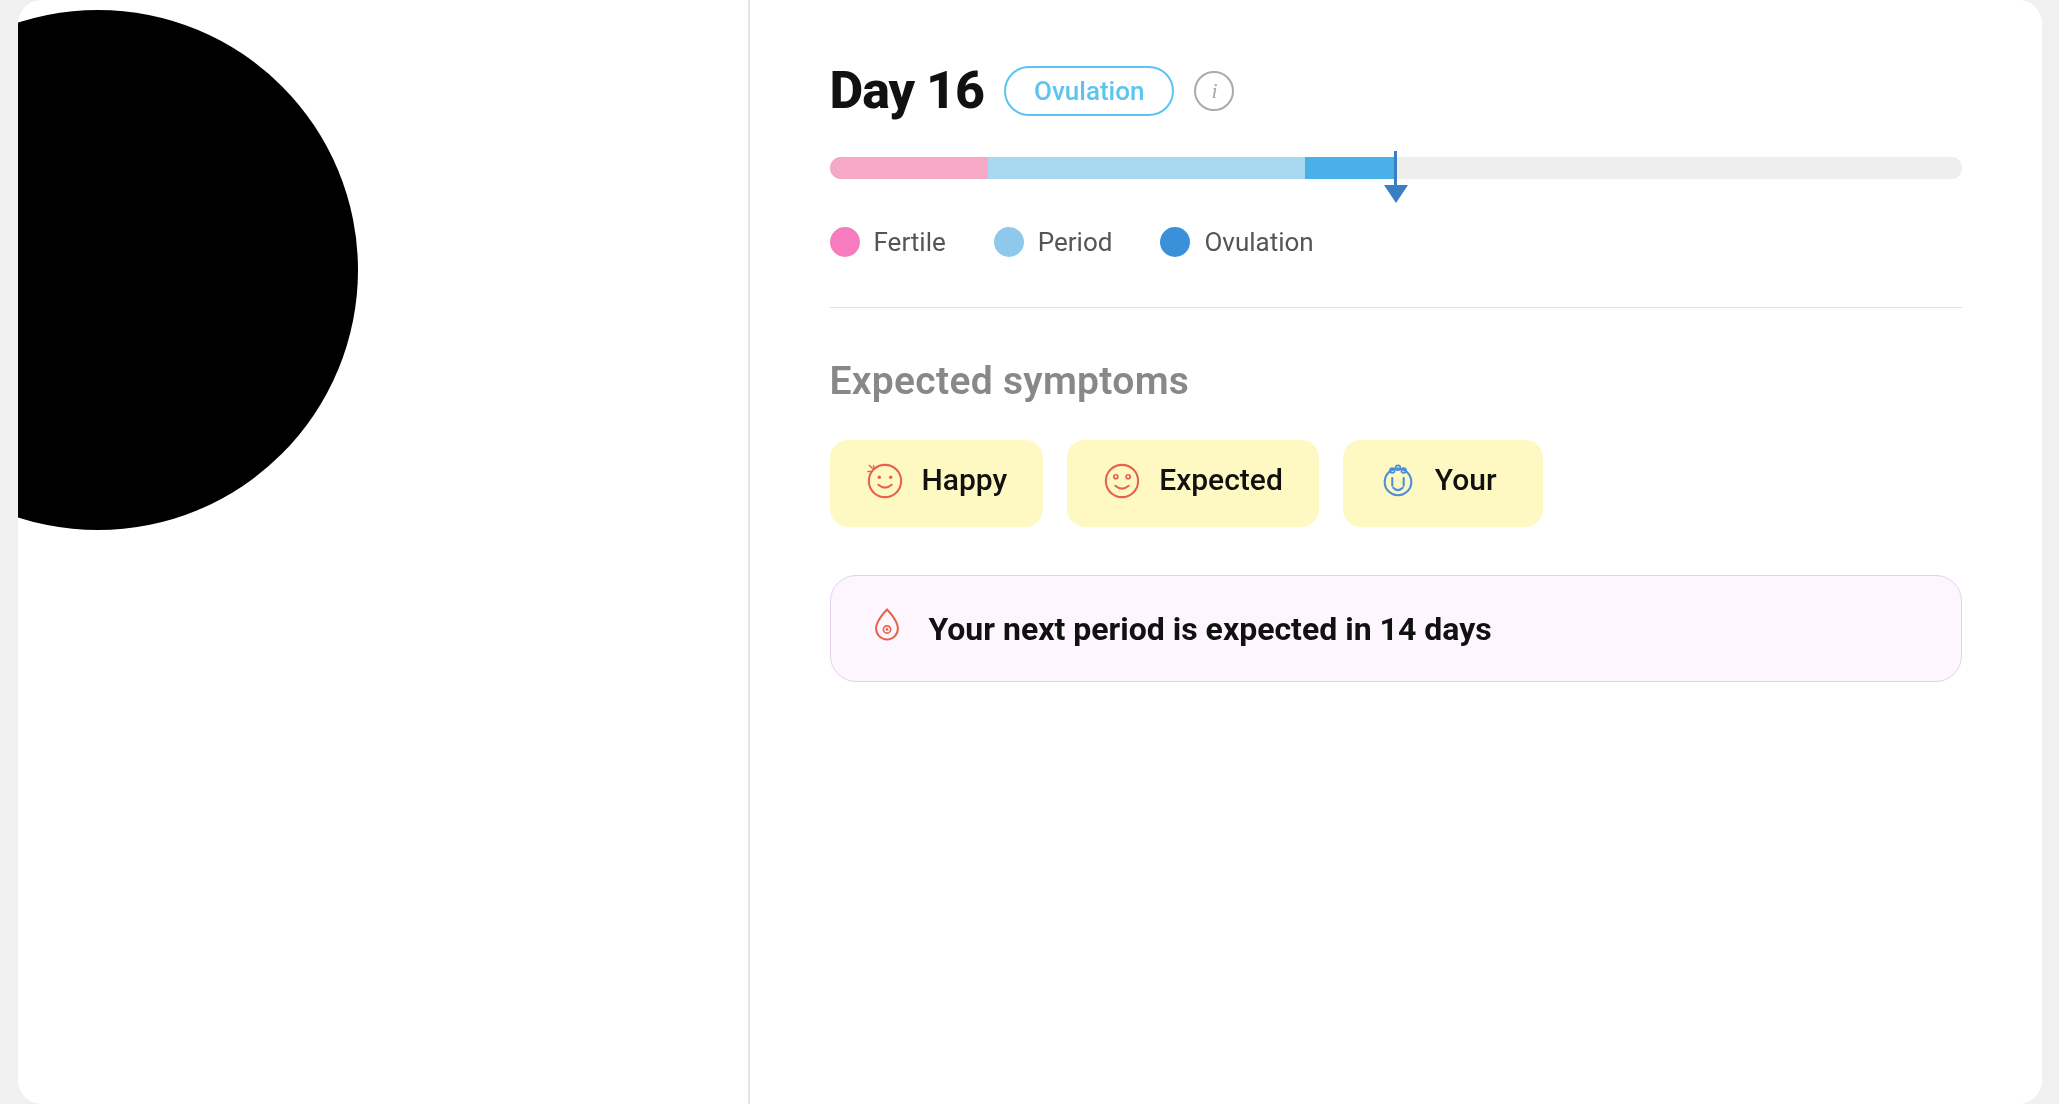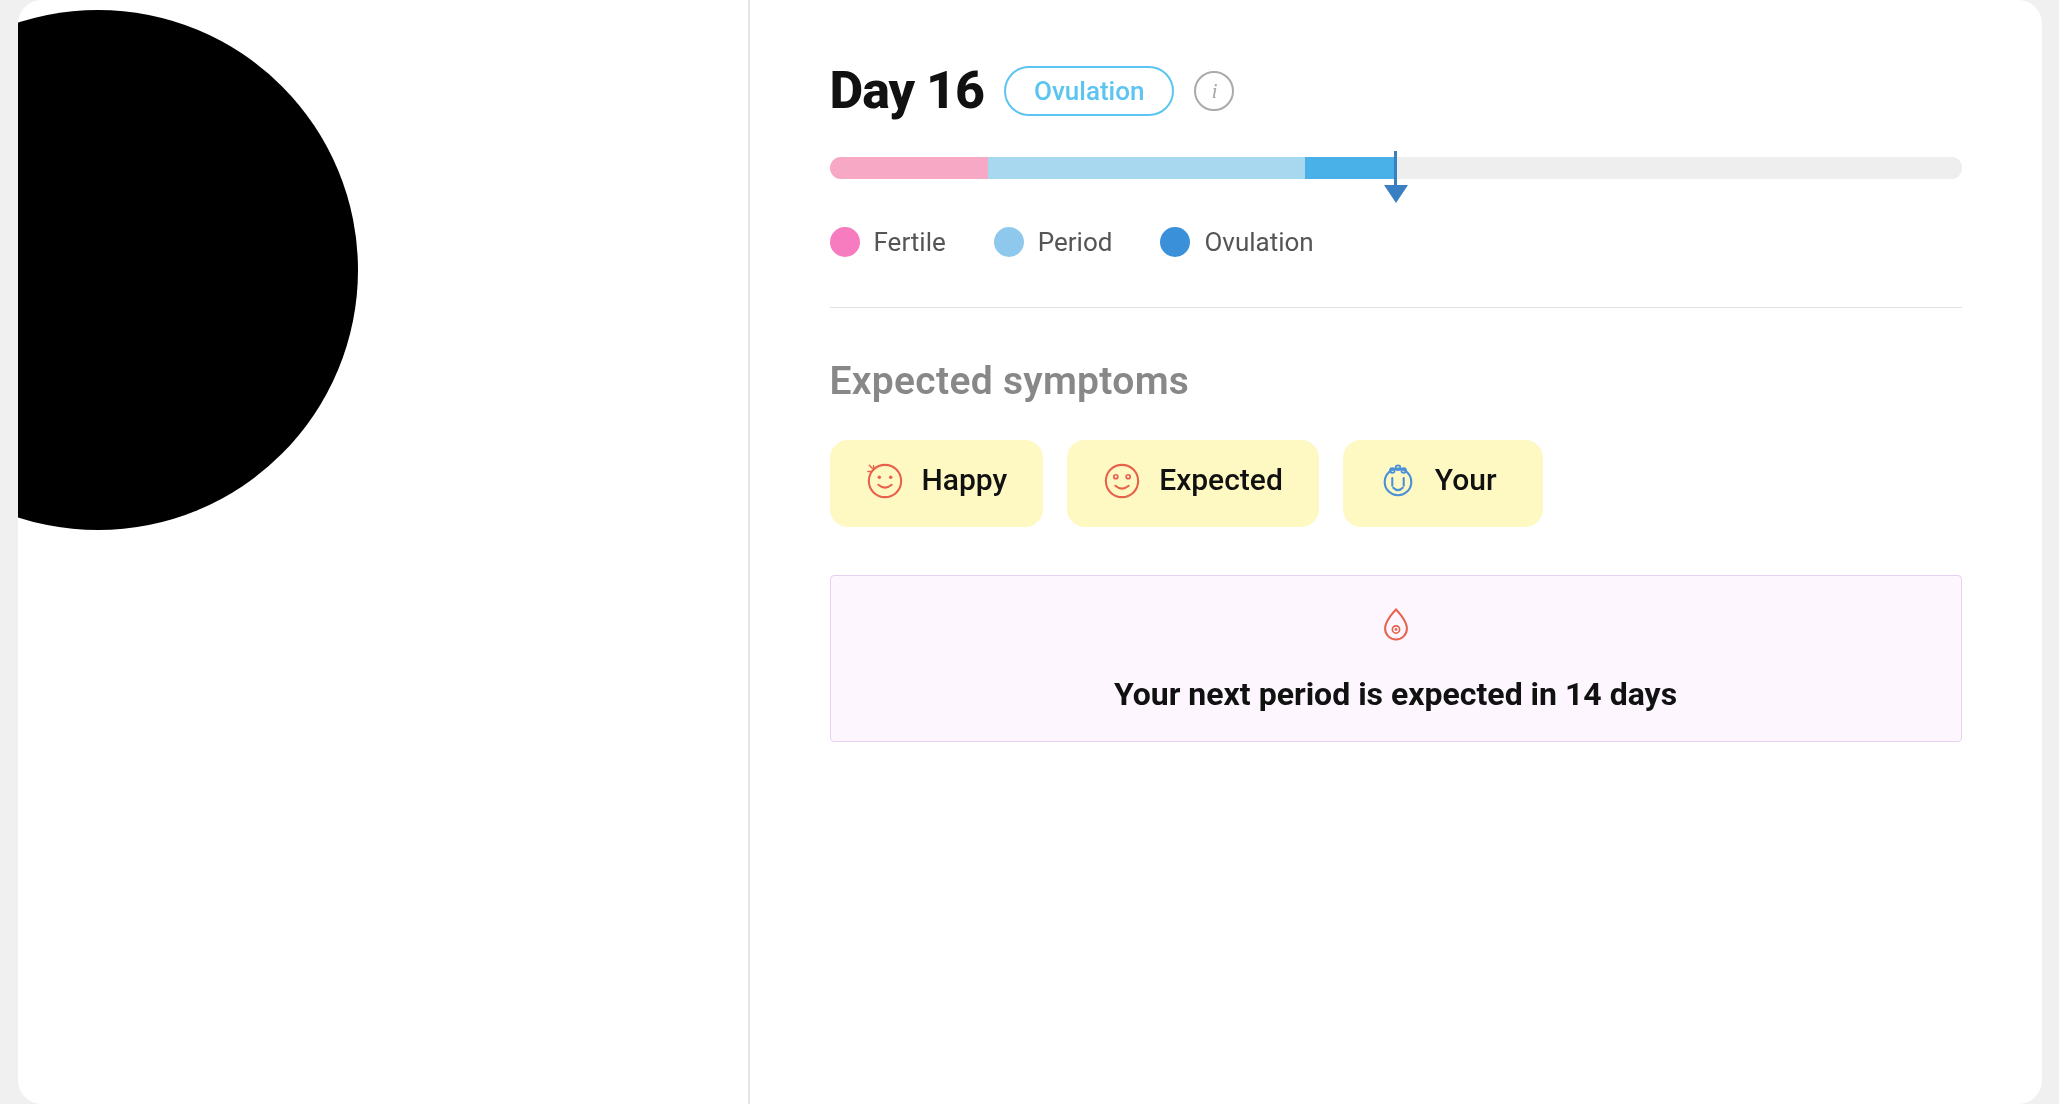--- a/index.html
+++ b/index.html
@@ -236,26 +236,25 @@
     .symptom-label {
       font-size: 30px;
       font-weight: 500;
       color: #111111;
     }
 
     
     .period-notification {
       border: 1.5px solid #e8d0f0;
       background: #fdf6ff;
-      border-radius: 4px;
+      border-radius: 26px;
       padding: 28px 36px;
       display: flex;
       align-items: center;
       gap: 22px;
-      flex-direction: column;
     }
 
     .period-icon {
       font-size: 36px;
       flex-shrink: 0;
     }
 
     .period-text {
       font-size: 32px;
       font-weight: 700;

